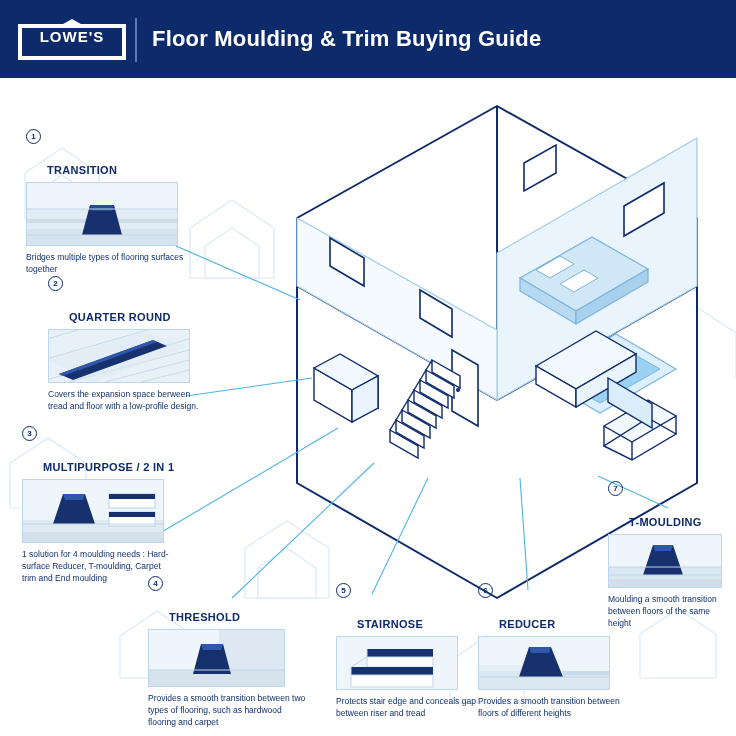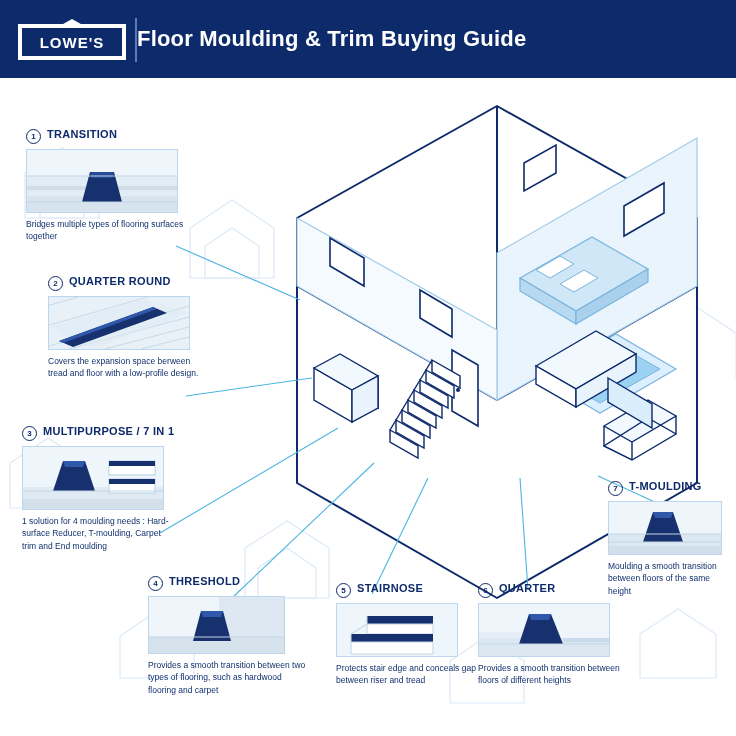--- a/index.html
+++ b/index.html
@@ -38,21 +38,21 @@
     border: 2px solid #ffffff;
     display: flex;
     align-items: center;
     justify-content: center;
   }
   .logo-inner {
     width: 100px;
     height: 28px;
     background: #0d2a6b;
     display: flex;
-    align-items: center;
+    align-items: flex-start;
     justify-content: center;
     position: relative;
   }
   .logo-text {
     color: #ffffff;
     font-weight: bold;
     font-size: 15px;
     letter-spacing: 1px;
     font-family: "Liberation Sans", sans-serif;
   }
@@ -67,21 +67,21 @@
     border-bottom: 9px solid #ffffff;
   }
   .header-divider {
     position: absolute;
     left: 135px; top: 18px;
     width: 2px; height: 44px;
     background: #5b7ab5;
   }
   .header-title {
     position: absolute;
-    left: 137px; top: 26px;
+    left: 152px; top: 26px;
     color: #ffffff;
     font-size: 22px;
     font-weight: bold;
     letter-spacing: 0.2px;
   }
 
   
   .bg-svg {
     position: absolute;
     left: 0; top: 78px;
@@ -118,20 +118,21 @@
     flex: 0 0 auto;
     margin-top: 1px;
     font-weight: bold;
   }
   .callout-title {
     color: #0d2a6b;
     font-size: 11px;
     font-weight: bold;
     letter-spacing: 0.3px;
     line-height: 1.15;
+    margin-top: 36px;
   }
   .callout-desc {
     color: #12306e;
     font-size: 8.5px;
     line-height: 1.45;
     margin-top: 5px;
     max-width: 160px;
   }
   .thumb {
     border: 1px solid #bcd6ee;
@@ -299,21 +300,21 @@
         <path d="M10 44 L104 10 L118 16 L24 50 Z" fill="#17306e"></path>
         <path d="M10 44 L104 10 L108 12 L14 46 Z" fill="#2f58ab"></path>
       </svg>
     </div>
     <div class="callout-desc">Covers the expansion space berween tread and floor with a low-profile design.</div>
   </div>
 
   <div class="callout" style="left:22px; top:425px; width:165px;">
     <div class="callout-head">
       <div class="num-badge">3</div>
-      <div class="callout-title">MULTIPURPOSE / 7 IN 1</div>
+      <div class="callout-title">MULTIPURPOSE / 2 IN 1</div>
     </div>
     <div class="thumb" style="width:140px;height:62px;">
       <svg viewBox="0 0 140 62" width="140" height="62">
         <rect x="0" y="0" width="140" height="62" fill="#eef5fb"></rect>
         <rect x="0" y="40" width="140" height="22" fill="#dfeaf3"></rect>
         <rect x="0" y="52" width="140" height="10" fill="#d2e0ec"></rect>
         <path d="M40 14 L62 14 L72 44 L30 44 Z" fill="#17306e"></path>
         <path d="M40 14 L62 14 L60 20 L42 20 Z" fill="#2f58ab"></path>
         <rect x="86" y="14" width="46" height="14" fill="#ffffff" stroke="#b9d2e6"></rect>
         <rect x="86" y="14" width="46" height="5" fill="#17306e"></rect>
@@ -357,21 +358,21 @@
         <path d="M14 38 L96 38 L96 50 L14 50 Z" fill="#ffffff" stroke="#c3d5e4"></path>
         <path d="M30 12 L30 20 L14 30 L14 38" fill="none" stroke="#c3d5e4"></path>
       </svg>
     </div>
     <div class="callout-desc">Protects stair edge and conceals gap between riser and tread</div>
   </div>
 
   <div class="callout" style="left:478px; top:582px; width:150px;">
     <div class="callout-head">
       <div class="num-badge">6</div>
-      <div class="callout-title">QUARTER</div>
+      <div class="callout-title">REDUCER</div>
     </div>
     <div class="thumb" style="width:130px;height:52px;">
       <svg viewBox="0 0 130 52" width="130" height="52">
         <rect x="0" y="0" width="130" height="52" fill="#eef5fb"></rect>
         <rect x="0" y="34" width="130" height="18" fill="#dbe7f1"></rect>
         <rect x="0" y="28" width="52" height="6" fill="#e6eff7"></rect>
         <path d="M50 10 L72 10 L84 40 L40 40 Z" fill="#17306e"></path>
         <path d="M50 10 L72 10 L70 16 L52 16 Z" fill="#2f58ab"></path>
         <line x1="0" y1="40" x2="130" y2="40" stroke="#c3d5e4" stroke-width="1"></line>
         <rect x="84" y="34" width="46" height="4" fill="#c9dbea"></rect>

